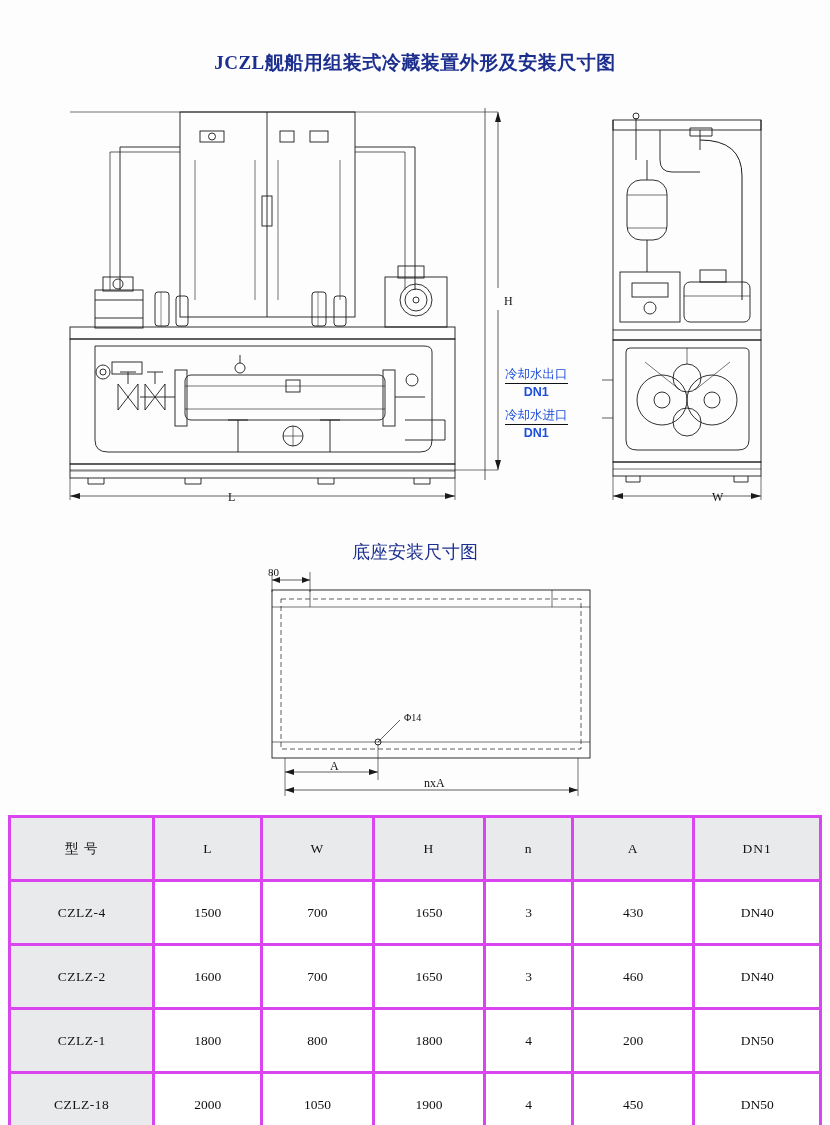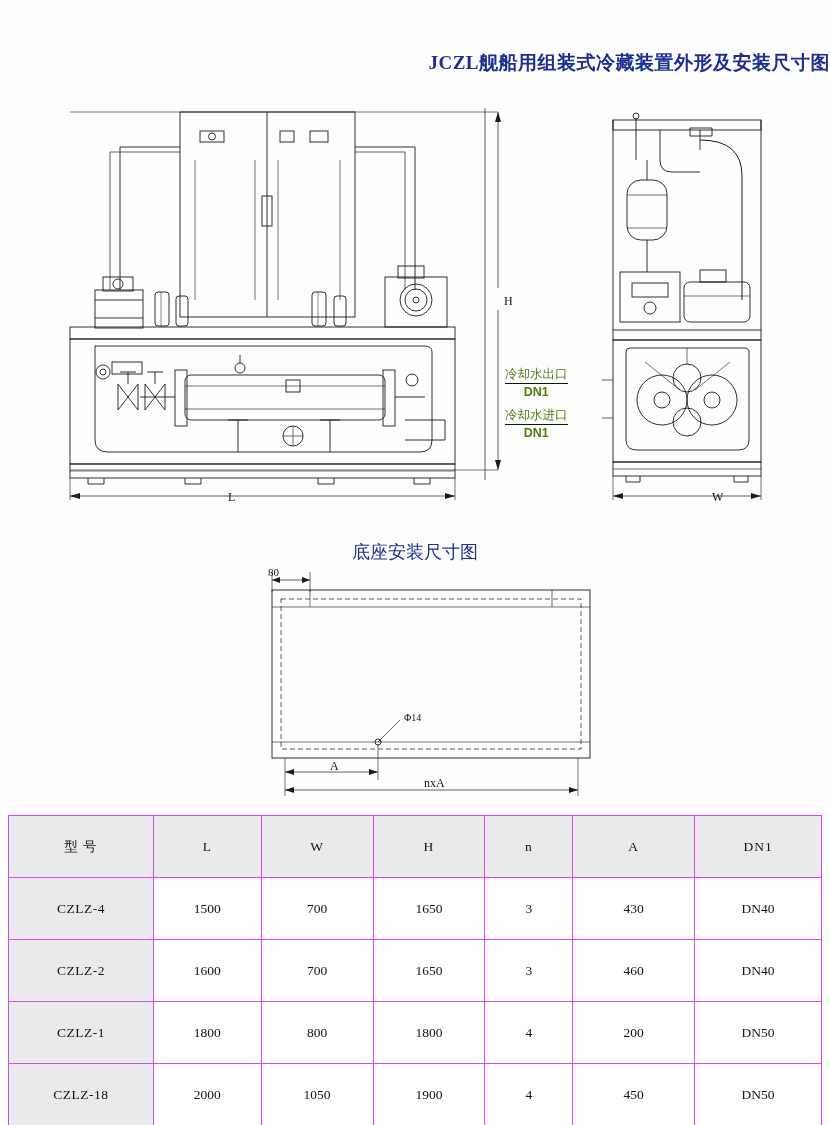--- a/index.html
+++ b/index.html
@@ -10,21 +10,21 @@
     position:relative;
     overflow:hidden;
   }
   #page{
     position:absolute;inset:0;
     background:#fdfdfd;
   }
   .title{
     position:absolute;
     top:50px;left:0;width:830px;
-    text-align:right;
+    text-align:center;
     font-family:"Liberation Serif", serif;
     font-weight:bold;
     font-size:19px;
     color:#1c2f8f;
     letter-spacing:0.5px;
   }
   .subtitle{
     position:absolute;
     top:540px;left:0;width:830px;
     text-align:center;
@@ -34,21 +34,21 @@
   }
 
   
   .draw{position:absolute;top:0;left:0;width:830px;height:1125px;pointer-events:none;}
   .draw svg{display:block;}
 
   
   .callout{
     position:absolute;
     font-size:12.5px;
-    color:#4d7c0f;
+    color:#1d4ed8;
     font-family:"Liberation Sans", sans-serif;
     text-align:center;
     line-height:1.25;
     white-space:nowrap;
   }
   .callout .dn{
     font-weight:bold;
     border-top:1px solid #111;
     display:block;
     padding-top:1px;
@@ -76,21 +76,21 @@
     position:absolute;
     left:8px;top:815px;
     width:814px;
     border-collapse:collapse;
     font-family:"Liberation Serif", serif;
     font-size:13.5px;
     color:#111;
     background:#ffffff;
   }
   table.spec th, table.spec td{
-    border:1px solid #d946ef;
+    border:3px solid #d946ef;
     height:35px;
     text-align:center;
     vertical-align:middle;
     font-weight:normal;
     padding:13px;
   }
   table.spec thead th{
     background:#e9eaec;
     letter-spacing:1px;
   }

